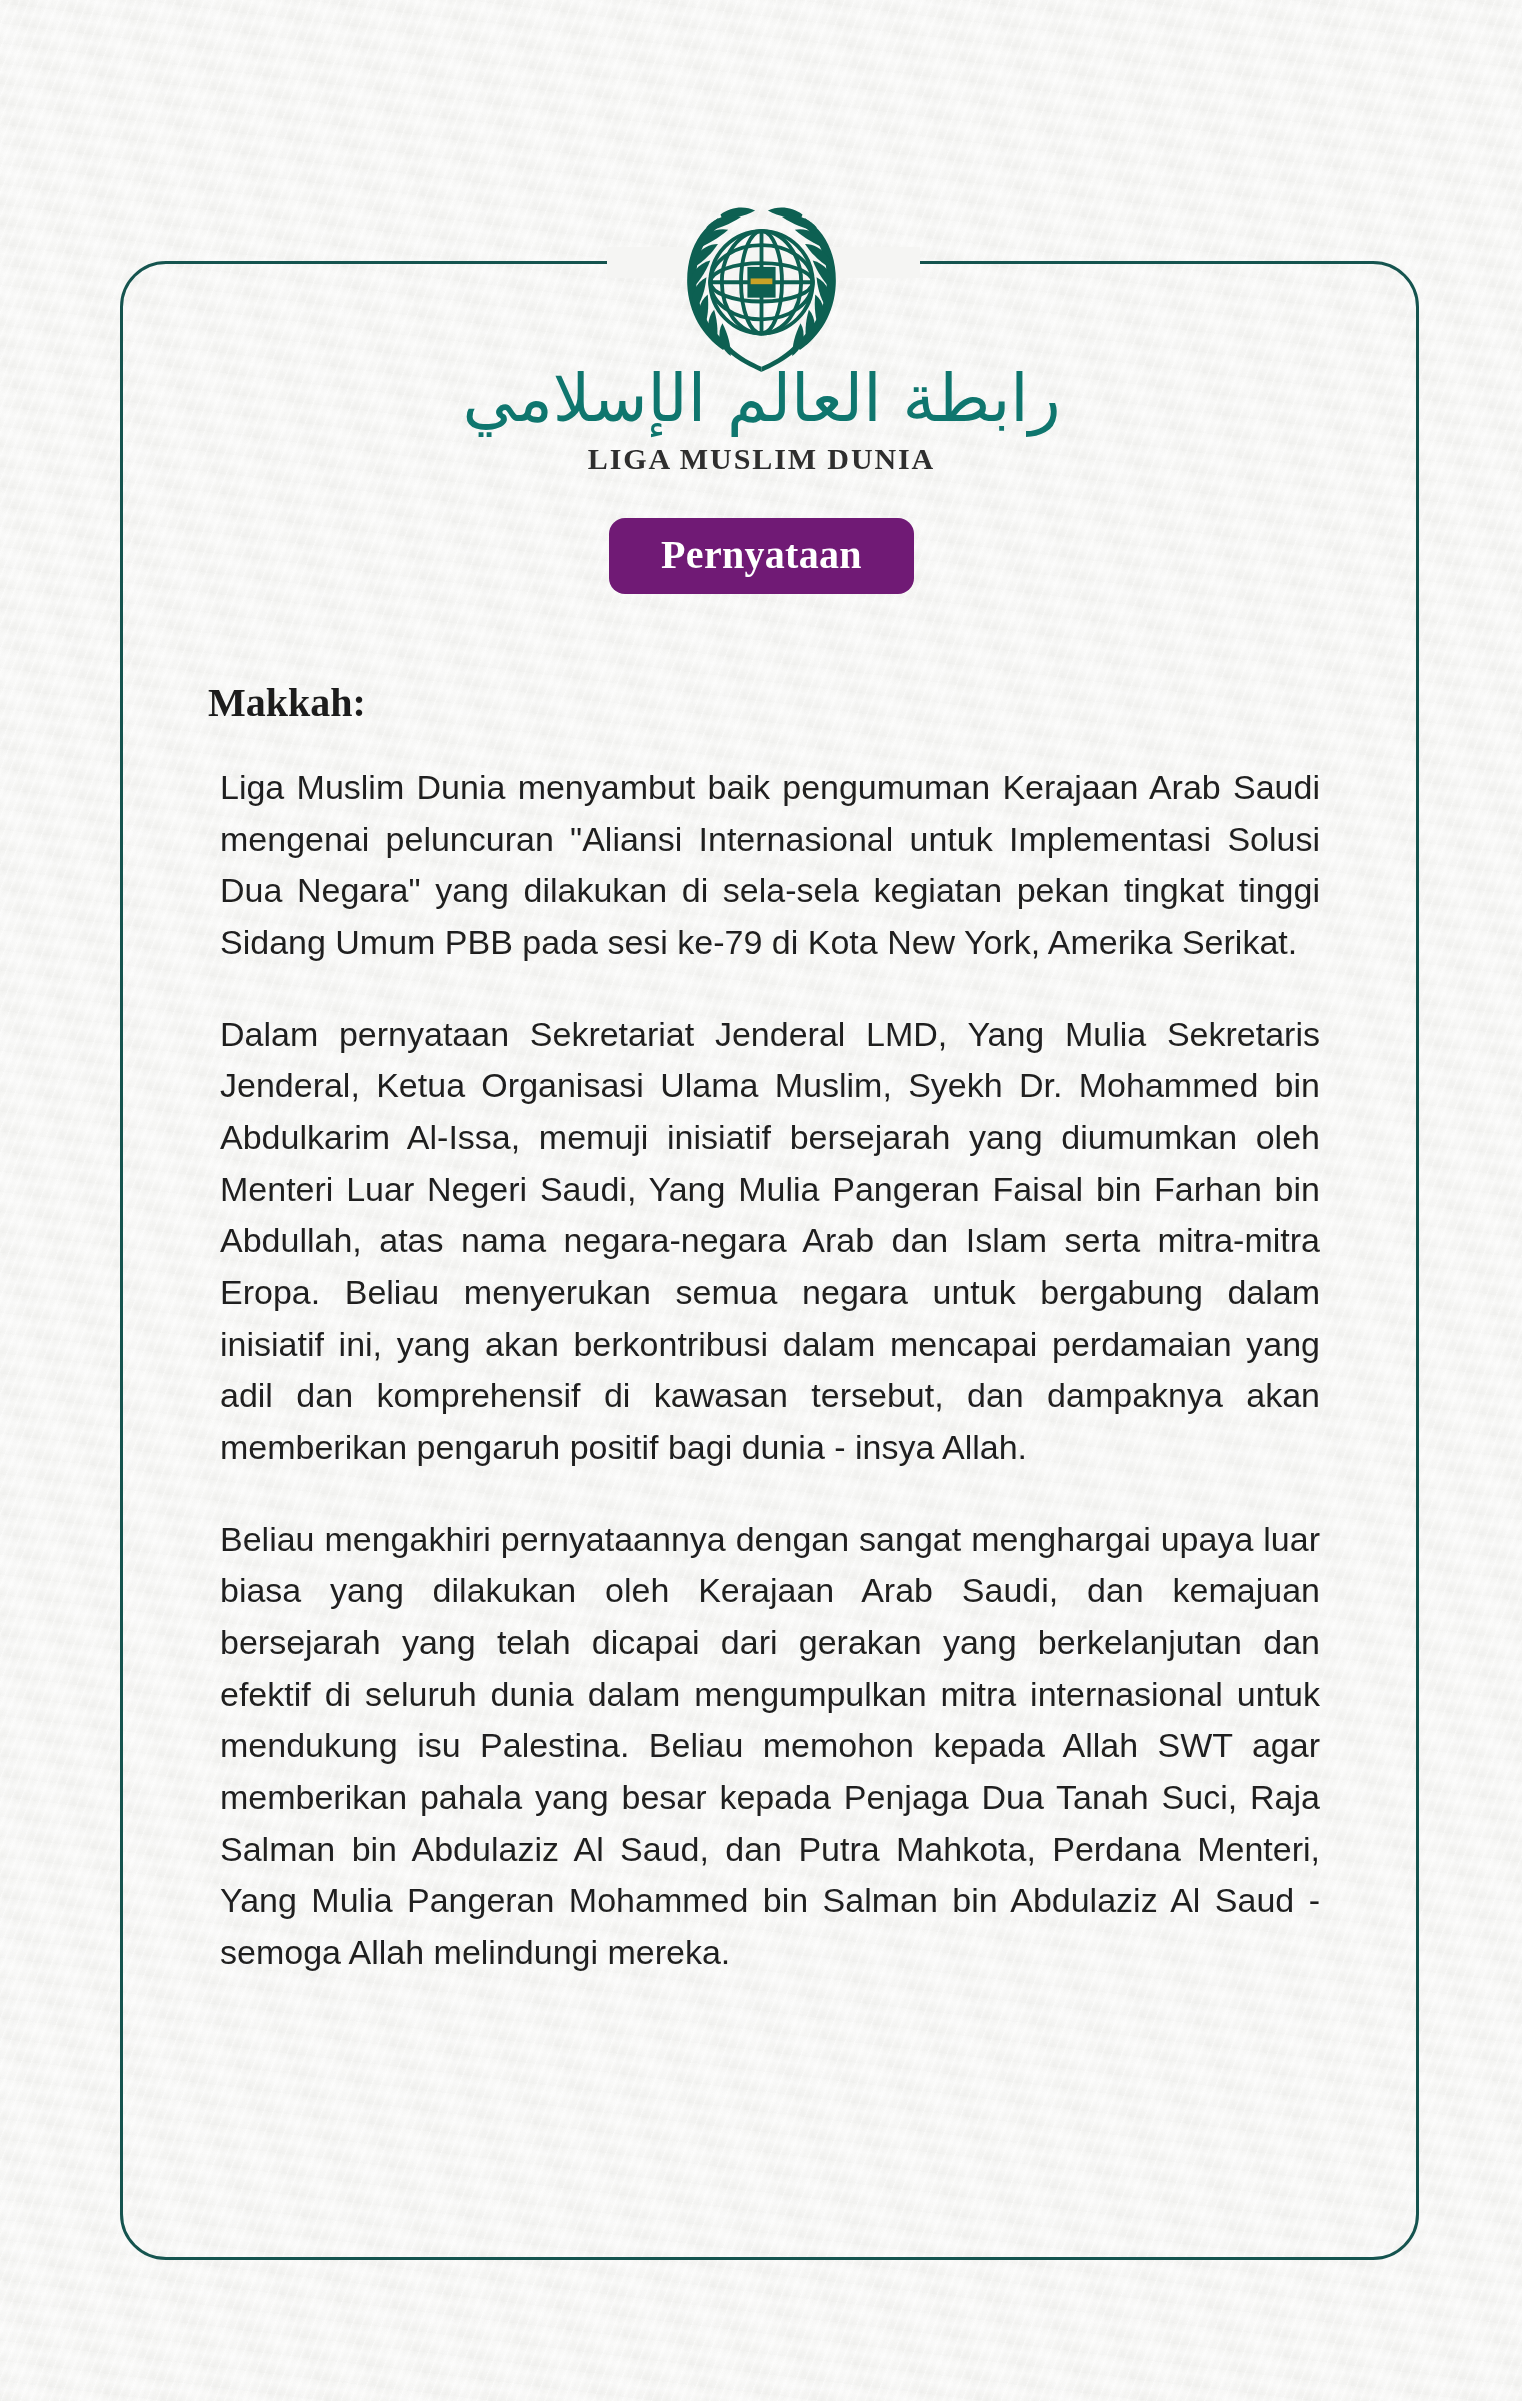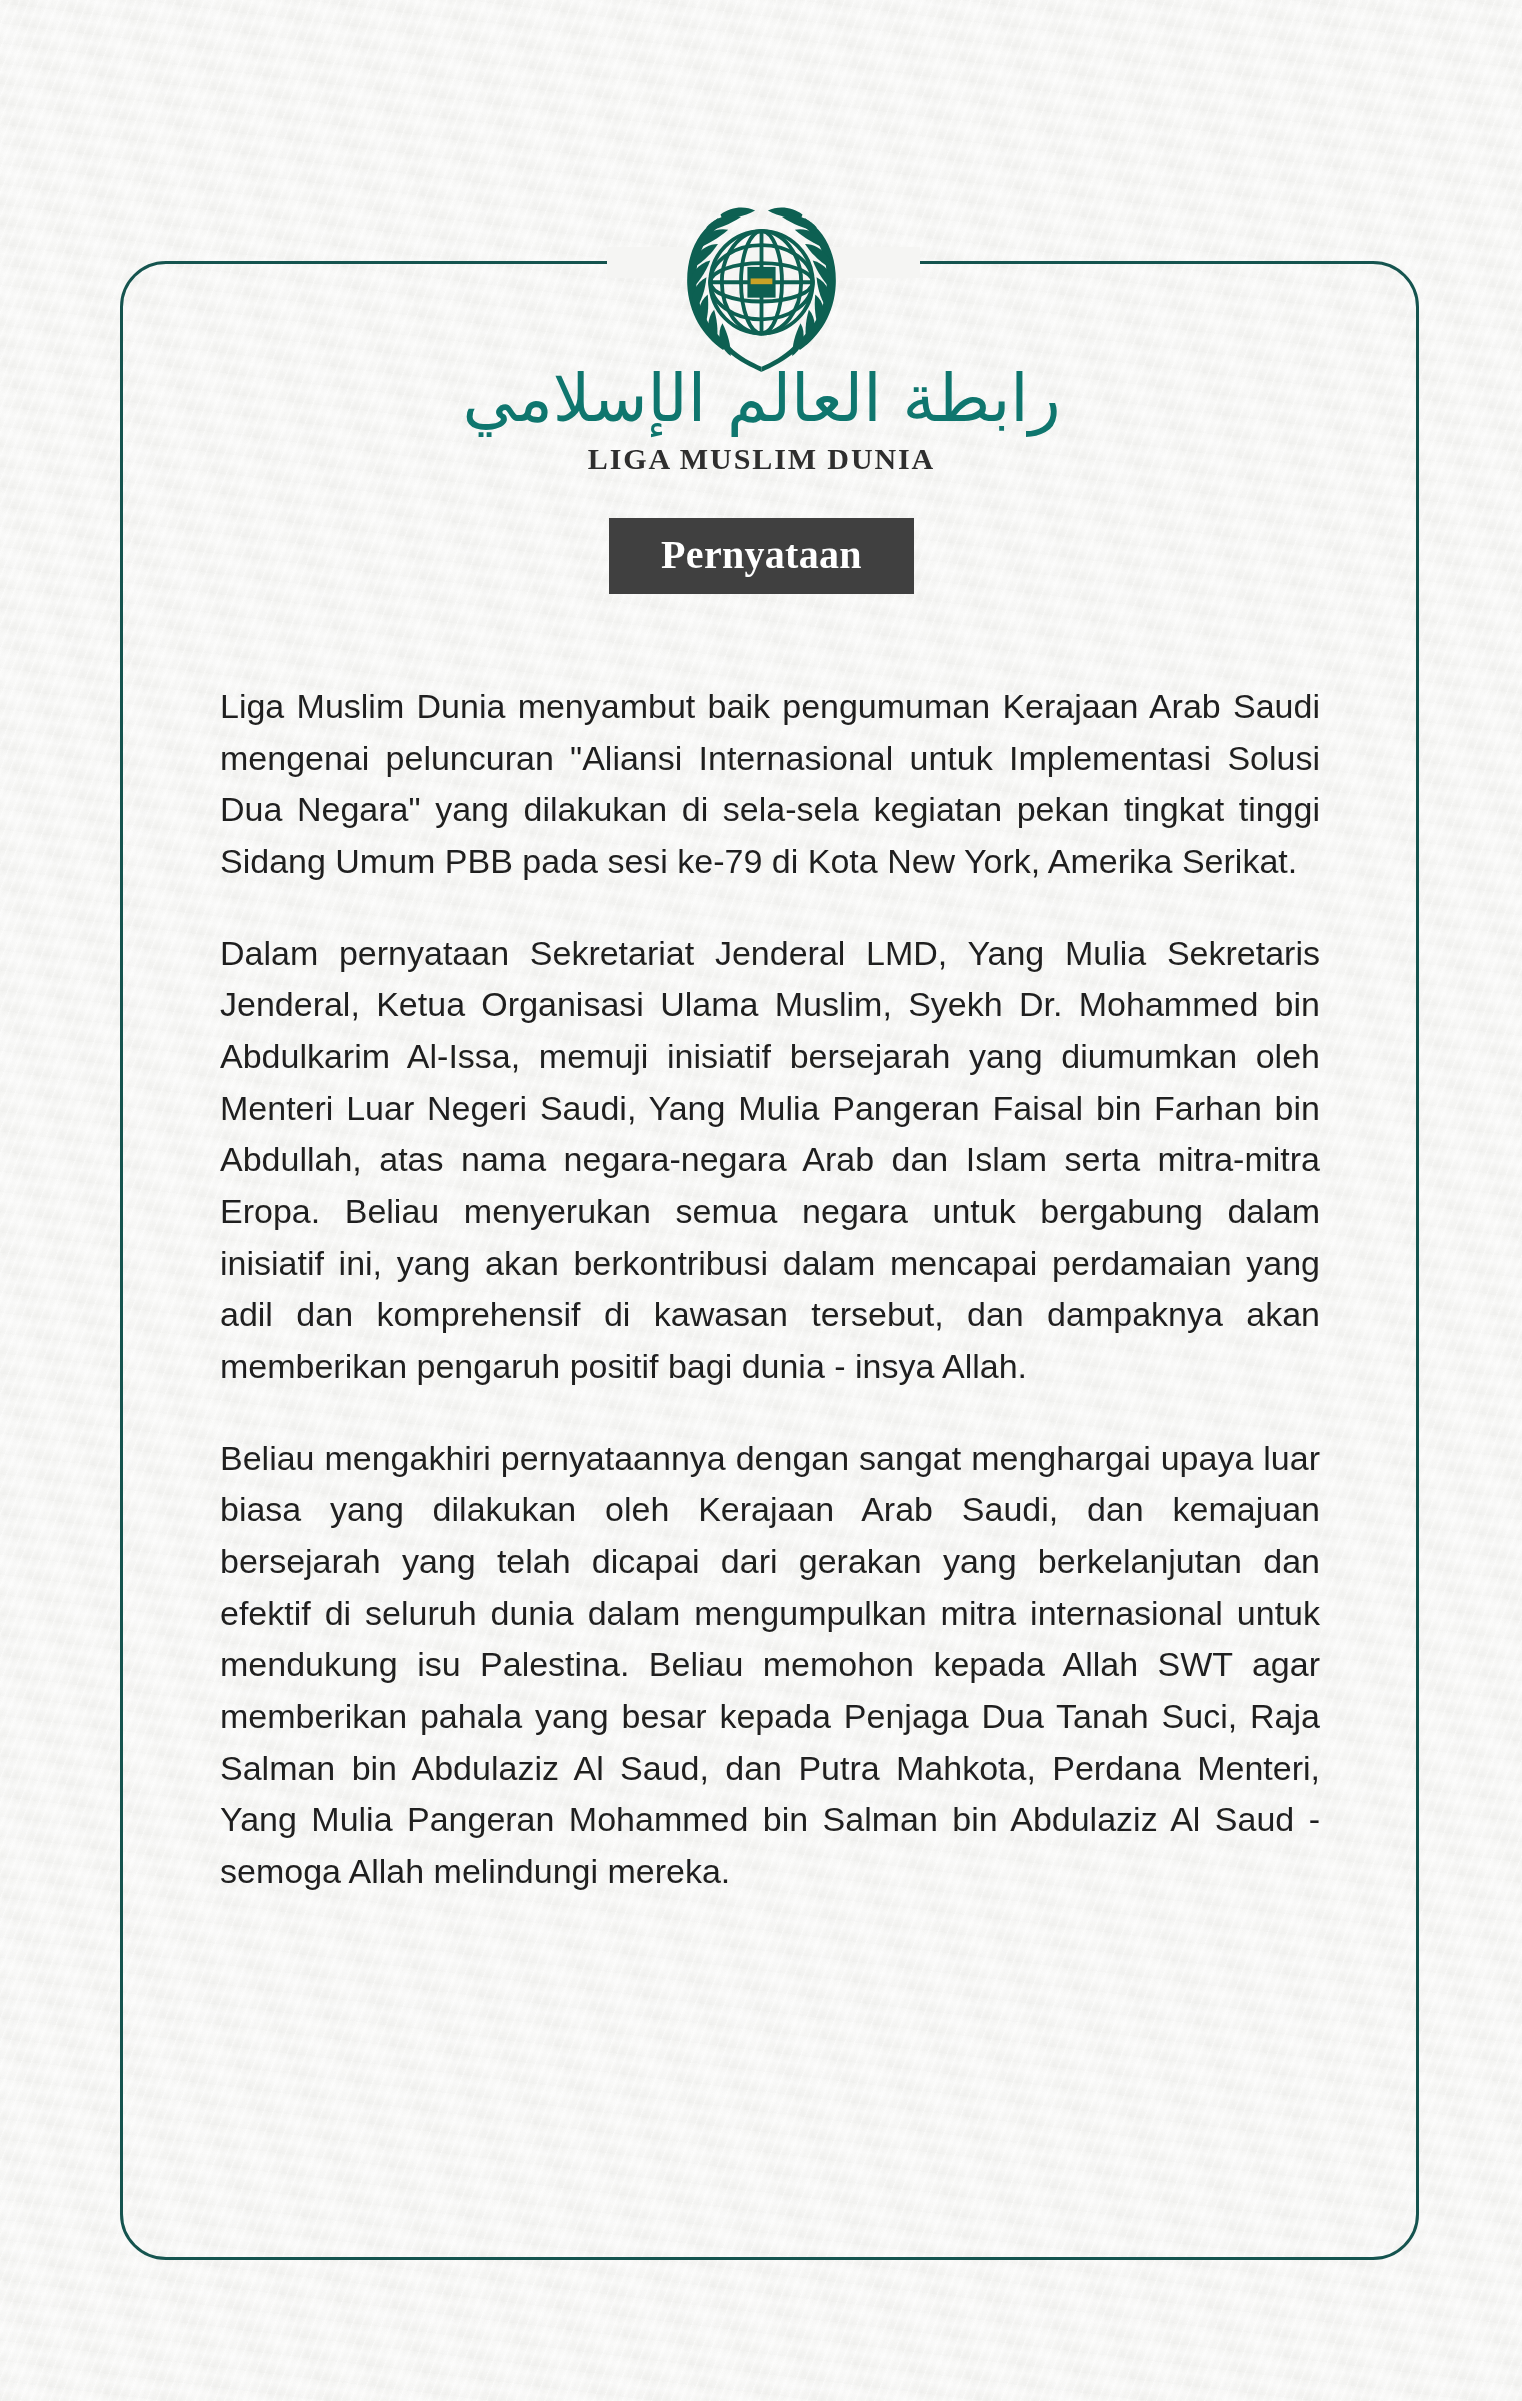--- a/index.html
+++ b/index.html
@@ -100,27 +100,27 @@
   .badge-row {
     position: absolute;
     left: 0;
     right: 0;
     top: 518px;
     display: flex;
     justify-content: center;
     z-index: 4;
   }
   .badge {
-    background: #404040;
+    background: #701a75;
     color: #ffffff;
     font-family: "Liberation Serif", serif;
     font-weight: bold;
     font-size: 40px;
     padding: 16.6px 52px 19px 52px;
-    border-radius: 0;
+    border-radius: 16px;
     letter-spacing: 0.3px;
     line-height: 1.0;
   }
 
   
   .body-block {
     position: absolute;
     left: 208px;
     top: 681px;
     width: 1112px;
@@ -208,19 +208,20 @@
   <div class="wordmark">
     <div class="arabic-name">رابطة العالم الإسلامي</div>
     <div class="latin-name">LIGA MUSLIM DUNIA</div>
   </div>
 
   <div class="badge-row">
     <div class="badge">Pernyataan</div>
   </div>
 
   <div class="body-block">
+    <div class="dateline">Makkah:</div>
     <p class="para">Liga Muslim Dunia menyambut baik pengumuman Kerajaan Arab Saudi mengenai peluncuran "Aliansi Internasional untuk Implementasi Solusi Dua Negara" yang dilakukan di sela-sela kegiatan pekan tingkat tinggi Sidang Umum PBB pada sesi ke-79 di Kota New York, Amerika Serikat.</p>
     <p class="para">Dalam pernyataan Sekretariat Jenderal LMD, Yang Mulia Sekretaris Jenderal, Ketua Organisasi Ulama Muslim, Syekh Dr. Mohammed bin Abdulkarim Al-Issa, memuji inisiatif bersejarah yang diumumkan oleh Menteri Luar Negeri Saudi, Yang Mulia Pangeran Faisal bin Farhan bin Abdullah, atas nama negara-negara Arab dan Islam serta mitra-mitra Eropa. Beliau menyerukan semua negara untuk bergabung dalam inisiatif ini, yang akan berkontribusi dalam mencapai perdamaian yang adil dan komprehensif di kawasan tersebut, dan dampaknya akan memberikan pengaruh positif bagi dunia - insya Allah.</p>
     <p class="para last-natural">Beliau mengakhiri pernyataannya dengan sangat menghargai upaya luar biasa yang dilakukan oleh Kerajaan Arab Saudi, dan kemajuan bersejarah yang telah dicapai dari gerakan yang berkelanjutan dan efektif di seluruh dunia dalam mengumpulkan mitra internasional untuk mendukung isu Palestina. Beliau memohon kepada Allah SWT agar memberikan pahala yang besar kepada Penjaga Dua Tanah Suci, Raja Salman bin Abdulaziz Al Saud, dan Putra Mahkota, Perdana Menteri, Yang Mulia Pangeran Mohammed bin Salman bin Abdulaziz Al Saud - semoga Allah melindungi mereka.</p>
   </div>
 
 </div>
 
 
 </body></html>

